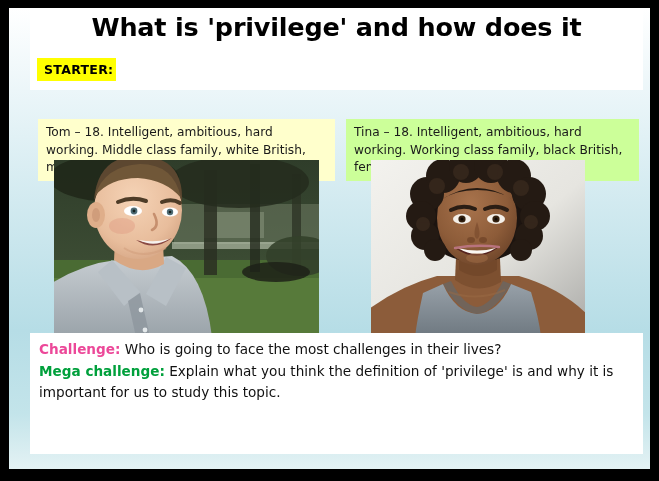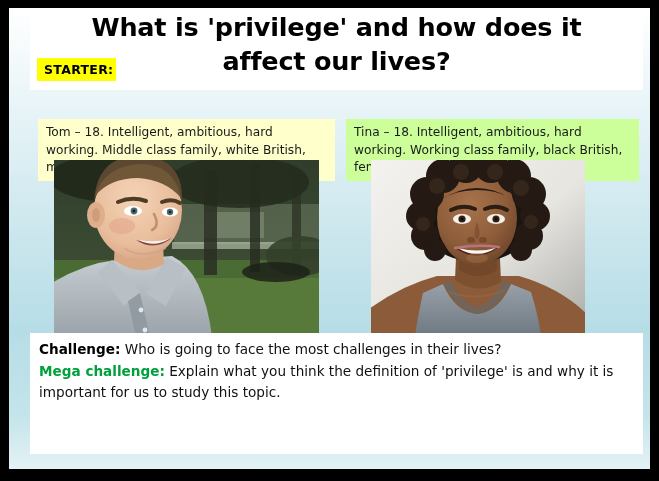--- a/index.html
+++ b/index.html
@@ -125,34 +125,33 @@
     background: #ffffff;
     box-sizing: border-box;
     padding: 6px 9px 0 9px;
   }
   .challenge-line {
     font-family: "DejaVu Sans", sans-serif;
     font-size: 13.6px;
     line-height: 21.5px;
     color: #111111;
   }
-  .lbl-challenge { color: #000000; font-weight: bold; }
+  .lbl-challenge { color: #ec4899; font-weight: bold; }
   .lbl-more { color: #ff7f00; font-weight: bold; }
   .lbl-mega { color: #00a03c; font-weight: bold; }
 </style>
 </head>
 <body>
 
 <div id="slide-frame">
   <div id="slide-canvas">
 
     <div id="title-box">
       <div id="title-text">
         <div>What is 'privilege' and how does it</div>
-        <div>affect our lives?</div>
       </div>
     </div>
 
     <div id="starter-tag">STARTER:</div>
 
     <div class="profile-card" id="card-tom">
       <span>Tom – 18. Intelligent, ambitious, hard working. Middle class family, white British, male, straight, not disabled.</span>
     </div>
     <div class="profile-card" id="card-tina">
       <span>Tina – 18. Intelligent, ambitious, hard working. Working class family, black British, female, gay, disabled.</span>

